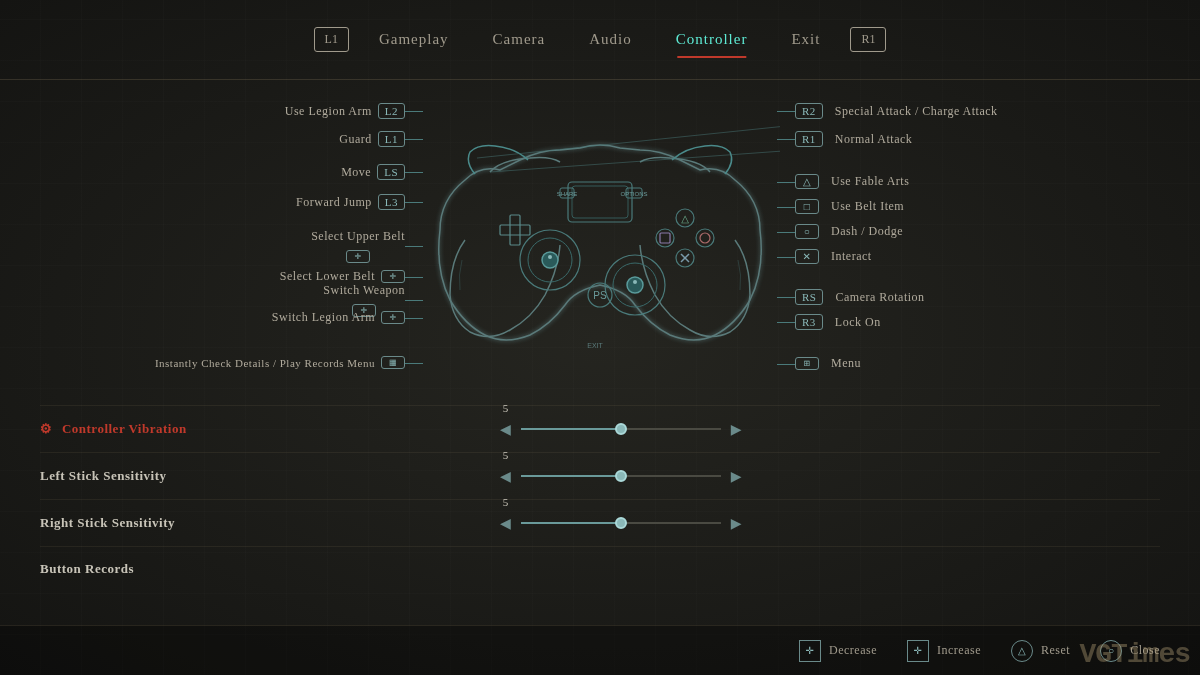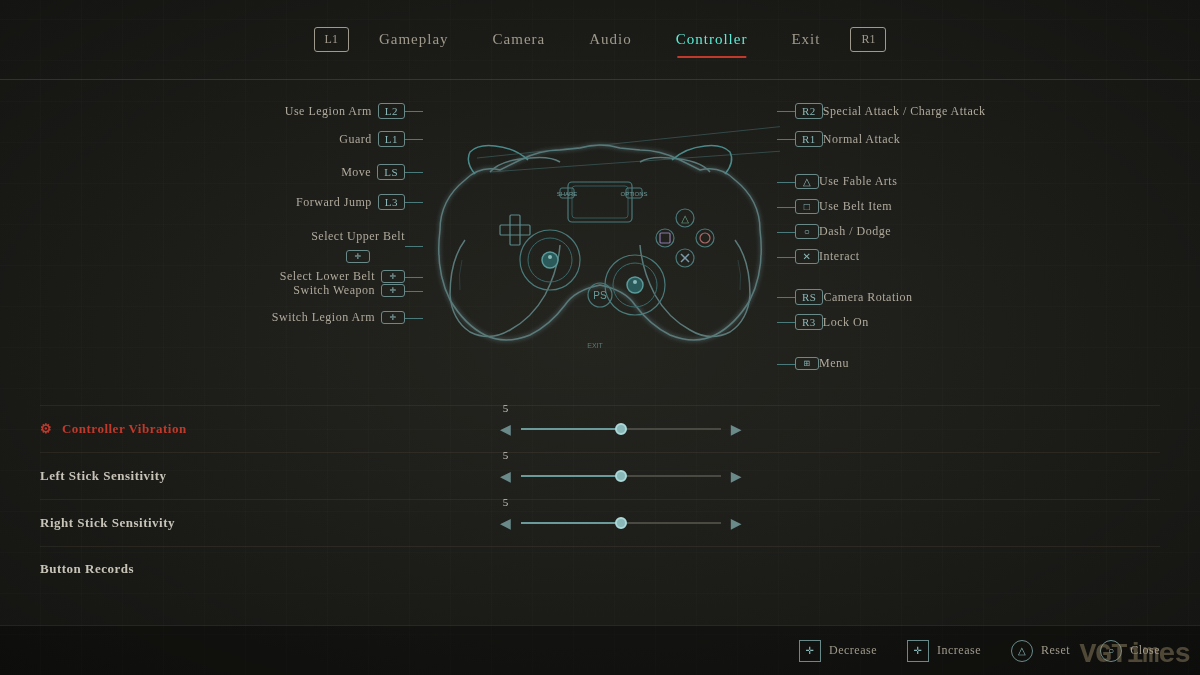--- a/index.html
+++ b/index.html
@@ -101,21 +101,21 @@
       border-radius: 3px;
       min-width: 24px;
       text-align: center;
     }
 
     .right-label-item {
       position: absolute;
       left: 20px;
       display: flex;
       align-items: center;
-      gap: 0;
+      gap: 12px;
       font-size: 12px;
       color: #b0aa9c;
       letter-spacing: 0.5px;
     }
 
     .right-label-item .btn-badge {
       background: transparent;
       border: 1px solid #6a8a8a;
       color: #8ab8b8;
       padding: 1px 6px;
@@ -396,32 +396,37 @@
         <span class="btn-badge" style="font-size:8px;">✛</span>
         <div style="position:absolute; right:-18px; top:50%; width:18px; height:1px; background:#4a7a7a;"></div>
       </div>
 
       <div class="label-item" style="top:181px;align-items:center;">
         <span>Select Lower Belt</span>
         <span class="btn-badge" style="font-size:8px;">✛</span>
         <div style="position:absolute; right:-18px; top:50%; width:18px; height:1px; background:#4a7a7a;"></div>
       </div>
 
-      <div class="label-item" style="top:195px;">
+      <div class="label-item" style="top:195px;flex-direction:column;">
         <span>Switch Weapon</span>
         <span class="btn-badge" style="font-size:8px;">✛</span>
         <div style="position:absolute; right:-18px; top:50%; width:18px; height:1px; background:#4a7a7a;"></div>
       </div>
 
       <div class="label-item" style="top:222px;">
         <span>Switch Legion Arm</span>
         <span class="btn-badge" style="font-size:8px;">✛</span>
         <div style="position:absolute; right:-18px; top:50%; width:18px; height:1px; background:#4a7a7a;"></div>
       </div>
 
+      <div class="label-item" style="top:268px; white-space:nowrap;">
+        <span style="font-size:11px;">Instantly Check Details / Play Records Menu</span>
+        <span class="btn-badge" style="font-size:8px;">▦</span>
+        <div style="position:absolute; right:-18px; top:50%; width:18px; height:1px; background:#4a7a7a;"></div>
+      </div>
     </div>
   </div>
 
   <div style="position:absolute; right:10px; top:8px; width:415px;">
     <div style="position:relative; height:280px;">
 
       <div class="right-label-item" style="top:15px;">
         <span class="btn-badge">R2</span>
         <span>Special Attack / Charge Attack</span>
         <div style="position:absolute; left:-18px; top:50%; width:18px; height:1px; background:#4a7a7a;"></div>

